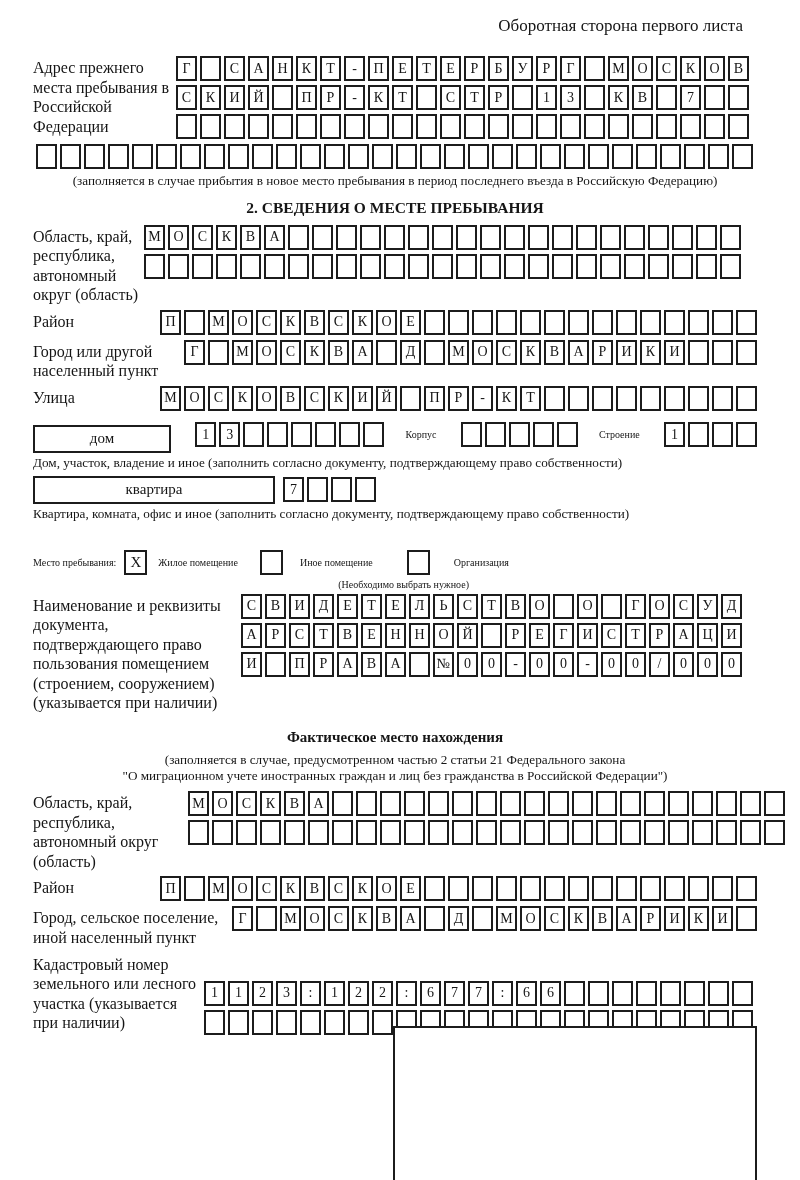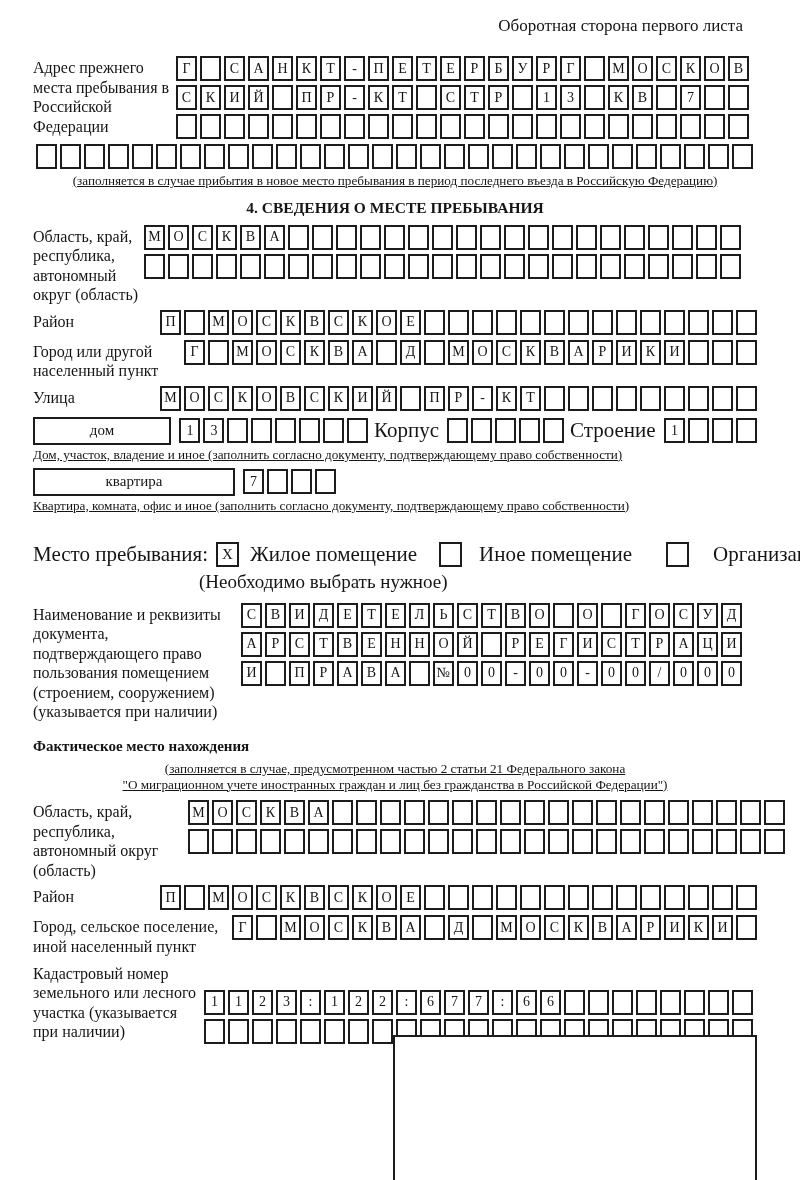--- a/index.html
+++ b/index.html
@@ -26,41 +26,41 @@
   .flabel{font-size:16px;line-height:1.22;padding-top:2px;}
   .w140{flex:0 0 140px;}
   .w105{flex:0 0 108px;}
   .w135{flex:0 0 135px;}
   .w150{flex:0 0 152px;}
   .w165{flex:0 0 168px;}
   .w190{flex:0 0 196px;}
   .w200{flex:0 0 205px;}
   .grow{flex:1;}
 
-  .note{font-size:13.2px;line-height:1.2;text-decoration:underline;}
+  .note{font-size:13.2px;line-height:1.2;}
   .note-c{text-align:center;}
   .sec-title{text-align:center;font-weight:bold;font-size:15.5px;margin:10px 0 8px 0;}
-  .fact-title{font-weight:bold;font-size:15px;margin:16px 0 6px 0;}
+  .fact-title{text-align:center;font-weight:bold;font-size:15px;margin:16px 0 6px 0;}
 
   .widebox{
     box-sizing:border-box;border:2px solid #1c1c1c;height:28px;
     display:flex;align-items:center;justify-content:center;font-size:15px;
   }
   .dom-row{display:flex;align-items:center;justify-content:space-between;margin:6px 0 2px 0;}
   .dom-row .cells{margin-left:0;}
-  .inline-label{font-size:21px;white-space:nowrap;}
+  .inline-label{font-size:10px;white-space:nowrap;}
   .kv-row{display:flex;align-items:center;margin:5px 0 2px 0;}
   .kv-row .cells{margin-left:5px;}
 
   .mesto-row{display:flex;align-items:center;margin-top:28px;}
   .cb{
     box-sizing:border-box;width:23px;height:25px;border:2px solid #1c1c1c;
     display:flex;align-items:center;justify-content:center;font-size:15px;flex:0 0 23px;
   }
-  .mesto-note{margin:4px 0 10px 166px;width:270px;text-align:left;font-size:19px;}
+  .mesto-note{margin:4px 0 4px 166px;width:270px;text-align:right;font-size:10px;}
 
   .stamp-box{
     box-sizing:border-box;width:364px;height:178px;border:2px solid #1c1c1c;
     margin:-14px 0 0 auto;background:#fff;position:relative;
   }
   .stamp-caption{width:372px;margin:8px 0 0 auto;text-align:center;font-size:14px;line-height:1.38;}
 
   .mb0{margin-bottom:0;}
 </style>
 </head>
@@ -180,21 +180,21 @@
       <span class="cell"></span>
       <span class="cell"></span>
       <span class="cell"></span>
       <span class="cell"></span>
       <span class="cell"></span>
       <span class="cell"></span>
       <span class="cell"></span>
     </div>
   <div class="note note-c" style="margin-top:4px;">(заполняется в случае прибытия в новое место пребывания в период последнего въезда в Российскую Федерацию)</div>
 
-  <div class="sec-title">4. СВЕДЕНИЯ О МЕСТЕ ПРЕБЫВАНИЯ</div>
+  <div class="sec-title">2. СВЕДЕНИЯ О МЕСТЕ ПРЕБЫВАНИЯ</div>
 
   <div class="frow">
     <div class="flabel w105">Область, край, республика, автономный округ (область)</div>
     <div class="cellcol grow">
       <div class="cells">
           <span class="cell">М</span>
           <span class="cell">О</span>
           <span class="cell">С</span>
           <span class="cell">К</span>
           <span class="cell">В</span>
@@ -335,21 +335,21 @@
         <span class="cell"></span>
         <span class="cell"></span>
         <span class="cell"></span>
         <span class="cell"></span>
         <span class="cell"></span>
         <span class="cell"></span>
       </div>
   </div>
 
   <div class="dom-row">
-    <div class="widebox" style="width:138px;">дом</div>
+    <div class="widebox" style="width:138px;margin-top:8px;">дом</div>
     <div class="cells">
         <span class="cell">1</span>
         <span class="cell">3</span>
         <span class="cell"></span>
         <span class="cell"></span>
         <span class="cell"></span>
         <span class="cell"></span>
         <span class="cell"></span>
         <span class="cell"></span>
       </div>
@@ -365,21 +365,21 @@
     <div class="cells">
         <span class="cell">1</span>
         <span class="cell"></span>
         <span class="cell"></span>
         <span class="cell"></span>
       </div>
   </div>
   <div class="note">Дом, участок, владение и иное (заполнить согласно документу, подтверждающему право собственности)</div>
 
   <div class="kv-row">
-    <div class="widebox" style="width:202px;text-align:right;">квартира</div>
+    <div class="widebox" style="width:242px;text-align:right;">квартира</div>
     <div class="cells">
         <span class="cell">7</span>
         <span class="cell"></span>
         <span class="cell"></span>
         <span class="cell"></span>
       </div>
   </div>
   <div class="note">Квартира, комната, офис и иное (заполнить согласно документу, подтверждающему право собственности)</div>
 
   <div class="mesto-row">

